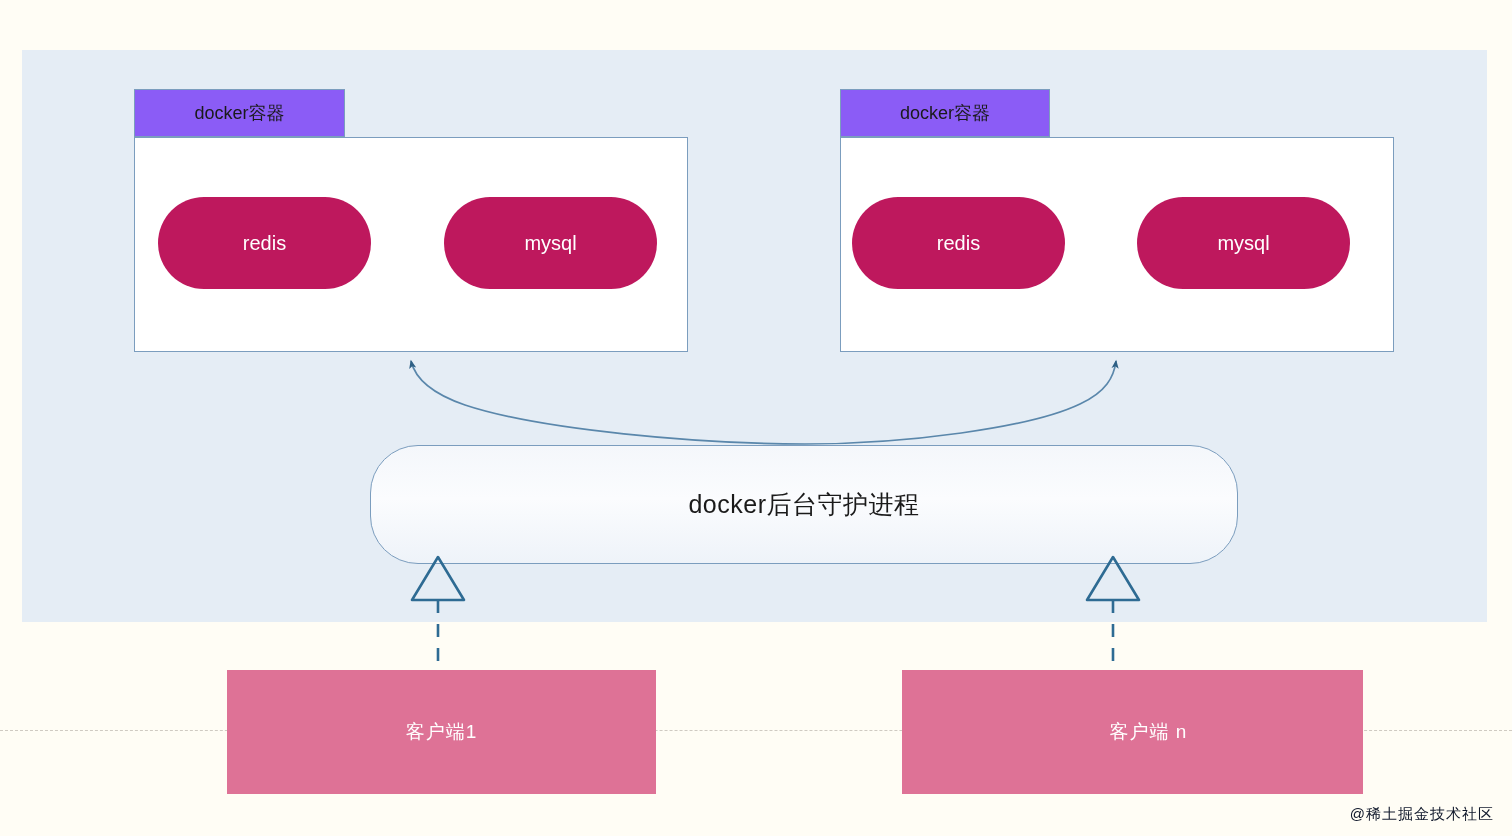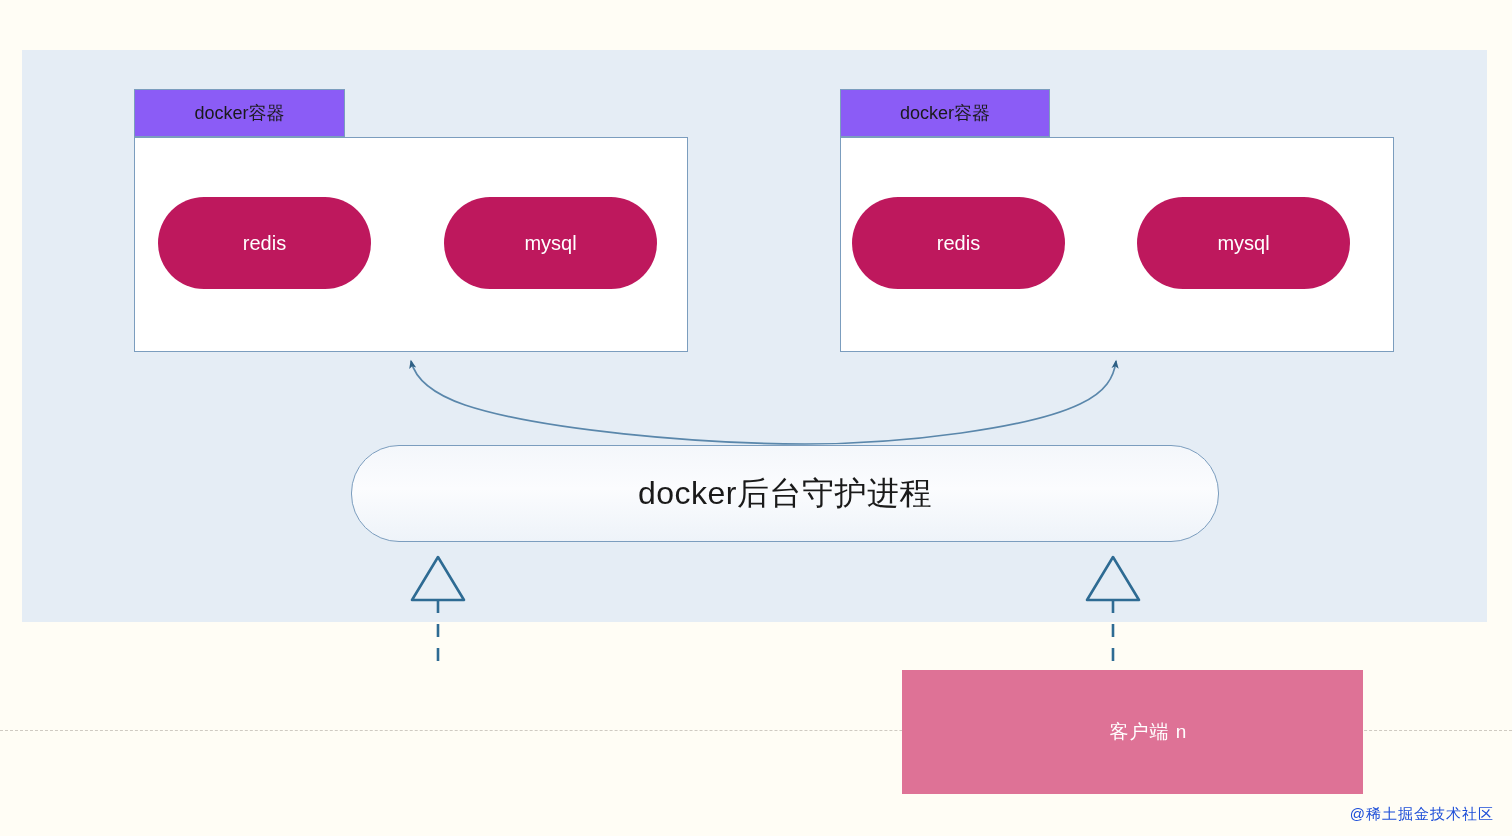--- a/index.html
+++ b/index.html
@@ -79,32 +79,32 @@
     display: flex;
     align-items: center;
     justify-content: center;
     color: #ffffff;
     font-size: 20px;
   }
 
   
   .daemon-box {
     position: absolute;
-    left: 351px;
+    left: 370px;
     top: 445px;
     width: 868px;
-    height: 97px;
+    height: 119px;
     box-sizing: border-box;
     border: 1.6px solid #7b9dbe;
     border-radius: 48px;
     background: linear-gradient(180deg, #f4f7fb 0%, #fbfcfe 45%, #eef3f9 100%);
     display: flex;
     align-items: center;
     justify-content: center;
-    font-size: 32px;
+    font-size: 25px;
     color: #1a1a1a;
     letter-spacing: 0.5px;
   }
 
   
   .client-box {
     position: absolute;
     background: #de7296;
     display: flex;
     align-items: center;
@@ -123,21 +123,21 @@
     height: 836px;
     pointer-events: none;
   }
 
   
   .watermark {
     position: absolute;
     right: 18px;
     bottom: 12px;
     font-size: 15px;
-    color: #1d4ed8;
+    color: #0f172a;
     letter-spacing: 1px;
     margin-top: 23px;
   }
 </style>
 </head>
 <body>
 
 <div id="canvas">
 
   <div class="guide-line" style="top:730px;"></div>
@@ -153,20 +153,21 @@
 
   <div class="container-pkg">
     <div class="pkg-tab" style="left:840px; top:89px; width:210px; height:48px;">docker容器</div>
     <div class="pkg-body" style="left:840px; top:137px; width:554px; height:215px;"></div>
     <div class="pill" style="left:852px; top:197px; width:213px; height:92px;">redis</div>
     <div class="pill" style="left:1137px; top:197px; width:213px; height:92px;">mysql</div>
   </div>
 
   <div class="daemon-box">docker后台守护进程</div>
 
+  <div class="client-box" style="left:227px; top:670px; width:429px; height:124px;">客户端1</div>
   <div class="client-box" style="left:902px; top:670px; width:429px; height:124px;padding-left:32px;">客户端 n</div>
 
   <svg id="overlay" viewBox="0 0 1512 836">
     <defs>
       <marker id="arrowhead" markerWidth="10" markerHeight="10" refX="7.4" refY="4" orient="auto" markerUnits="userSpaceOnUse">
         <path d="M0,0.4 L8.6,4 L0,7.6 L2.1,4 Z" fill="#2e6085"></path>
       </marker>
     </defs>
 
     <path d="M 805,444 C 700,444 540,430 465,405 C 430,393 415,378 411,361" fill="none" stroke="#5a87ab" stroke-width="1.7" marker-end="url(#arrowhead)"></path>

